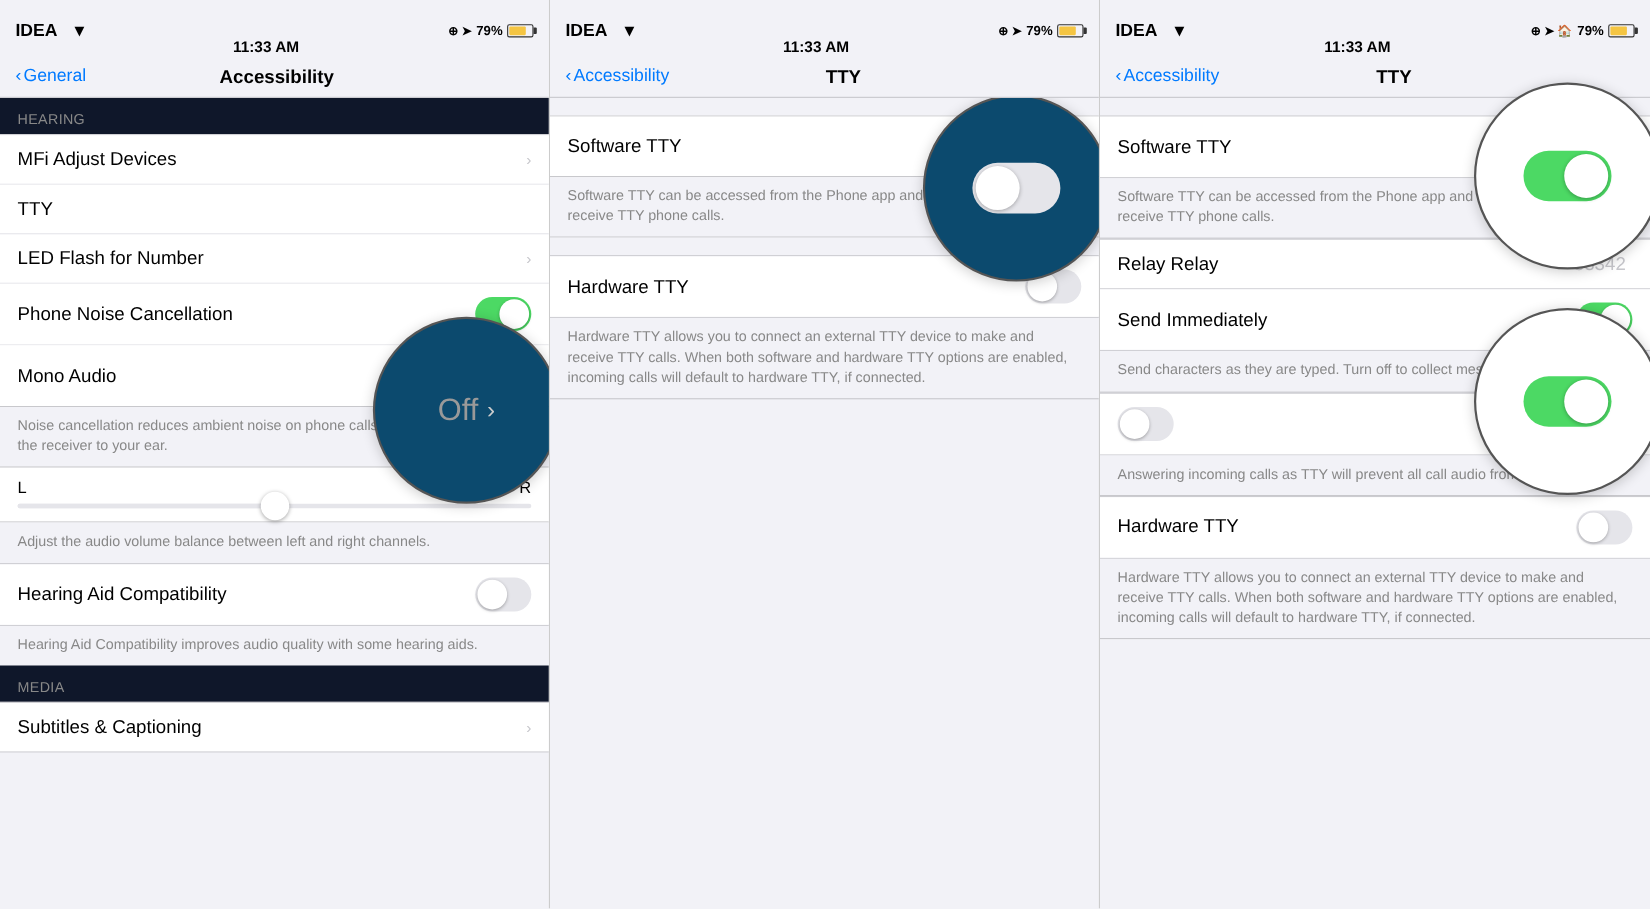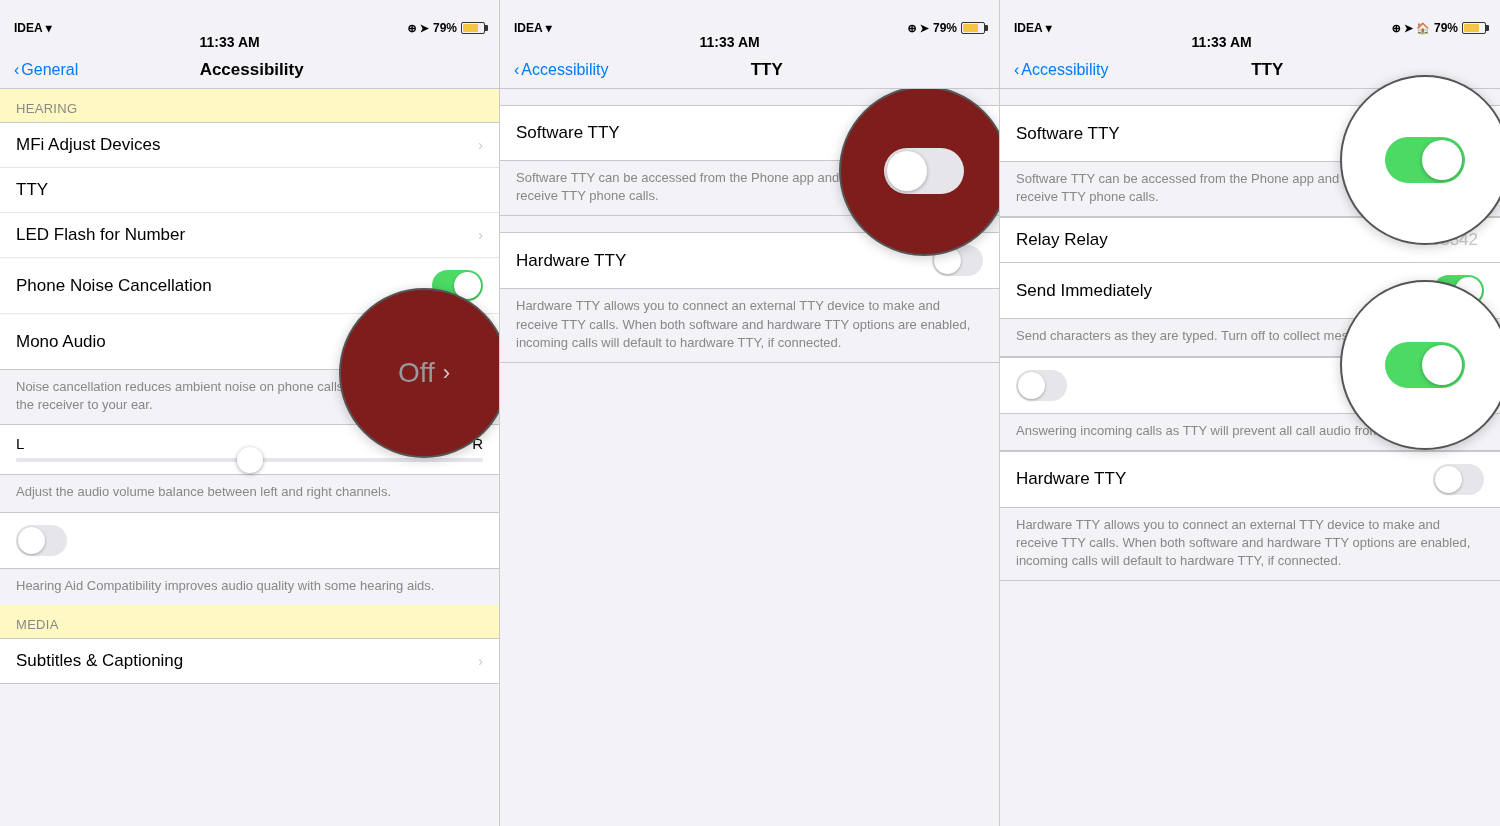--- a/index.html
+++ b/index.html
@@ -27,21 +27,21 @@
     
     .status-bar {
       background: #f2f2f7;
       padding: 6px 14px 4px;
       display: flex;
       justify-content: space-between;
       align-items: center;
       font-size: 13px;
       font-weight: 600;
     }
-    .status-left { display: flex; align-items: flex-end; gap: 3px; font-size: 12px; }
+    .status-left { display: flex; align-items: flex-end; gap: 16px; font-size: 16px; }
     .status-center { font-size: 14px; font-weight: 700; margin-top: 28px; }
     .status-right { display: flex; align-items: center; gap: 4px; font-size: 12px; }
     .battery-icon {
       width: 24px; height: 12px; border: 1.5px solid #333; border-radius: 2px; position: relative; display: inline-flex; align-items: center; padding: 1px;
     }
     .battery-icon::after { content: ''; position: absolute; right: -4px; width: 3px; height: 6px; background: #333; border-radius: 0 1px 1px 0; }
     .battery-fill { height: 100%; background: #f5c542; border-radius: 1px; width: 75%; }
 
     
     .nav-bar {
@@ -74,21 +74,21 @@
       overflow: hidden;
     }
 
     .section-header {
       padding: 12px 16px 6px;
       font-size: 13px;
       font-weight: 400;
       color: #888;
       text-transform: uppercase;
       letter-spacing: 0.3px;
-      background: #fef9c3;
+      background: #0f172a;
     }
 
     .settings-group {
       background: #fff;
       border-top: 1px solid #c8c8cc;
       border-bottom: 1px solid #c8c8cc;
       margin-bottom: 0;
     }
 
     .settings-row {
@@ -188,21 +188,21 @@
     .zoom-circle {
       position: absolute;
       width: 170px;
       height: 170px;
       border-radius: 50%;
       border: 2px solid #555;
       overflow: hidden;
       display: flex;
       align-items: center;
       justify-content: center;
-      background: #7f1d1d;
+      background: #0c4a6e;
       z-index: 10;
       box-shadow: 0 2px 12px rgba(0,0,0,0.2);
     }
 
     
     .screen1 { position: relative; }
     .screen1 .zoom-circle {
       right: -10px;
       top: 120px;
     }
@@ -373,20 +373,21 @@
         <div class="slider-fill"></div>
         <div class="slider-thumb"></div>
       </div>
     </div>
     <div class="note-row">
       <p class="note-text">Adjust the audio volume balance between left and right channels.</p>
     </div>
 
     <div class="settings-group">
       <div class="settings-row">
+        <span class="row-label">Hearing Aid Compatibility</span>
         <div class="toggle off">
           <div class="toggle-thumb"></div>
         </div>
       </div>
     </div>
     <div class="note-row">
       <p class="note-text">Hearing Aid Compatibility improves audio quality with some hearing aids.</p>
     </div>
 
     <div class="section-header">MEDIA</div>

